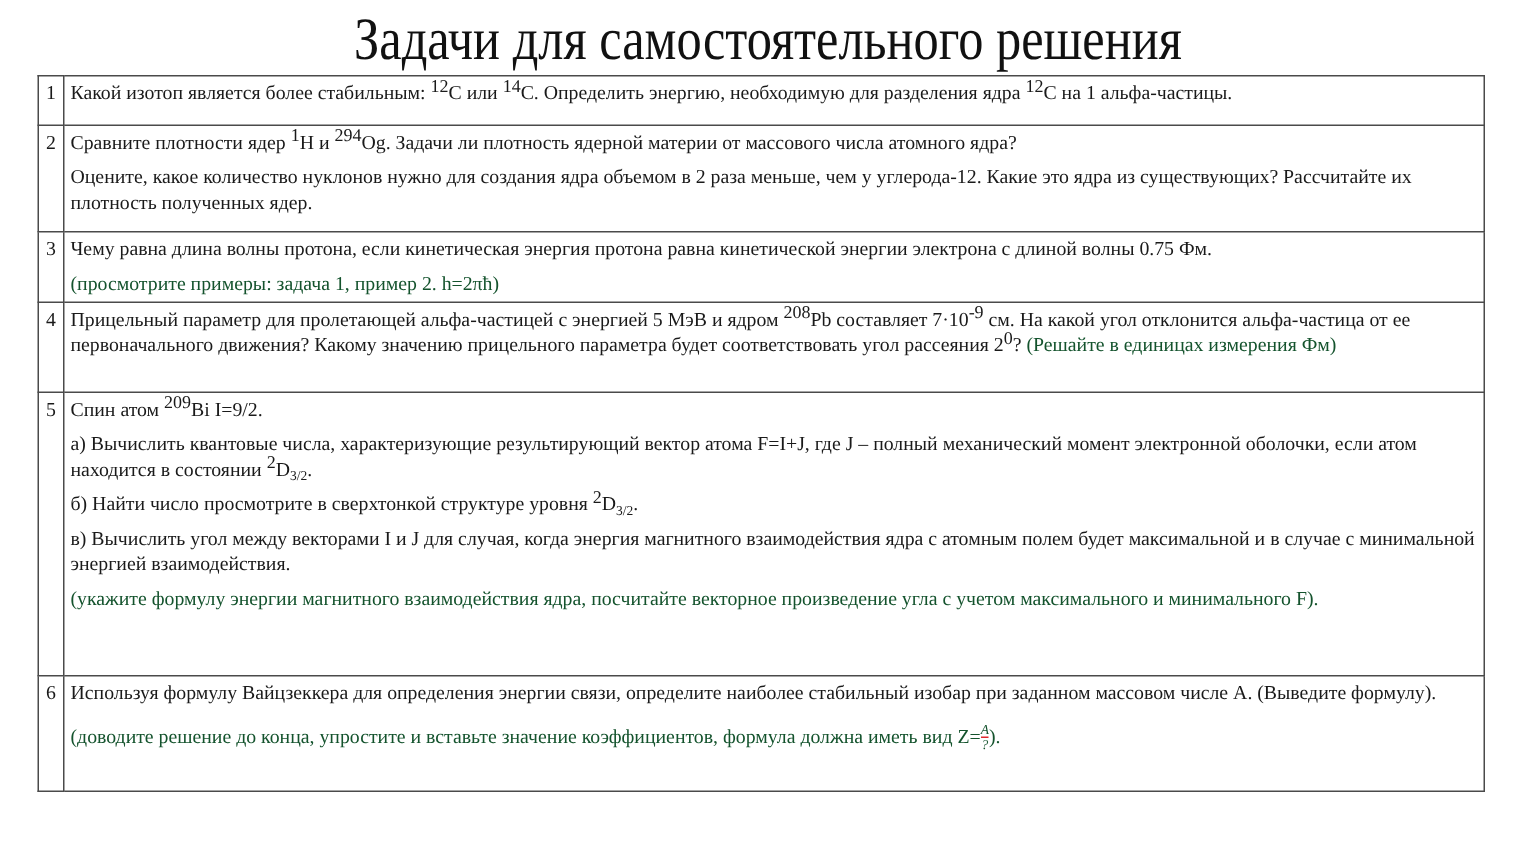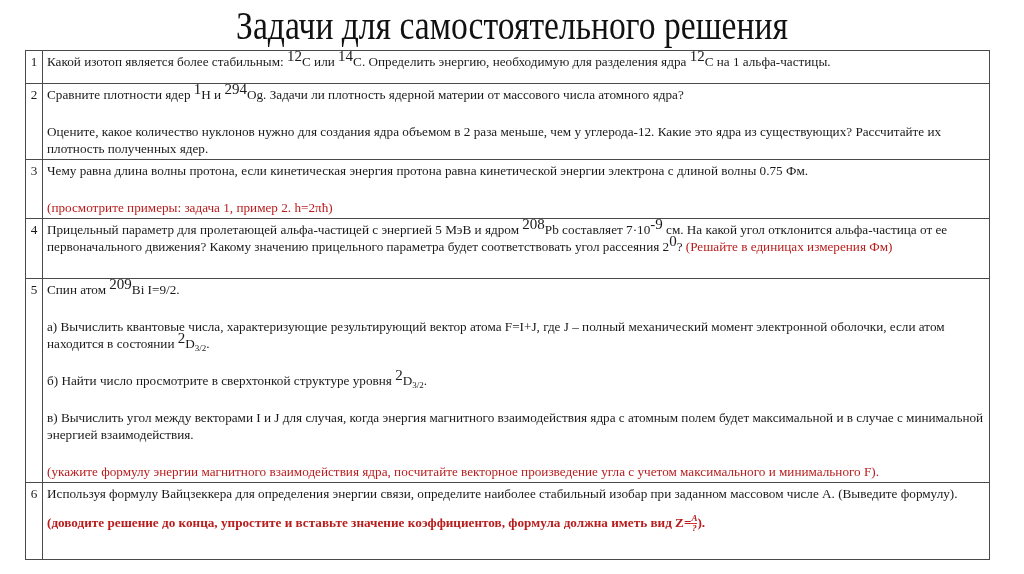--- a/index.html
+++ b/index.html
@@ -45,24 +45,24 @@
     td.num {
       width: 8px;
       text-align: center;
       padding-left: 3px;
       padding-right: 3px;
     }
     td.body p {
       margin: 0;
     }
     td.body p + p {
-      margin-top: 20px;
+      margin-top: 6px;
     }
-    .red { color: #b91c1c; }
-    sup { font-size: 15px; line-height: 0; vertical-align: 5px; }
+    .red { color: #14532d; }
+    sup { font-size: 12px; line-height: 0; vertical-align: 5px; }
     sub { font-size: 9px; line-height: 0; vertical-align: -3px; }
     .frac {
       display: inline-block;
       vertical-align: -4px;
       font-size: 9px;
       line-height: 9px;
       text-align: center;
       font-style: italic;
     }
     .frac span { display: block; }
@@ -114,17 +114,17 @@
       <p><span>а) Вычислить квантовые числа, характеризующие результирующий вектор атома F=I+J, где J – полный механический момент электронной оболочки, если атом находится в состоянии </span><sup>2</sup><span>D</span><sub>3/2</sub><span>.</span></p>
       <p><span>б) Найти число просмотрите в сверхтонкой структуре уровня </span><sup>2</sup><span>D</span><sub>3/2</sub><span>.</span></p>
       <p>в) Вычислить угол между векторами I и J для случая, когда энергия магнитного взаимодействия ядра с атомным полем будет максимальной и в случае с минимальной энергией взаимодействия.</p>
       <p class="red">(укажите формулу энергии магнитного взаимодействия ядра, посчитайте векторное произведение угла с учетом максимального и минимального F).</p>
     </td>
   </tr>
   <tr class="r6">
     <td class="num">6</td>
     <td class="body">
       <p>Используя формулу Вайцзеккера для определения энергии связи, определите наиболее стабильный изобар при заданном массовом числе А. (Выведите формулу).</p>
-      <p class="red" style="margin-top:12px;font-weight:bold;"><span>(доводите решение до конца, упростите и вставьте значение коэффициентов, формула должна иметь вид Z=</span><span class="frac"><span class="nm">A</span><span class="den">?</span></span><span>).</span></p>
+      <p class="red" style="margin-top:12px;"><span>(доводите решение до конца, упростите и вставьте значение коэффициентов, формула должна иметь вид Z=</span><span class="frac"><span class="nm">A</span><span class="den">?</span></span><span>).</span></p>
     </td>
   </tr>
 </tbody>
   </table>
 
 </body></html>

